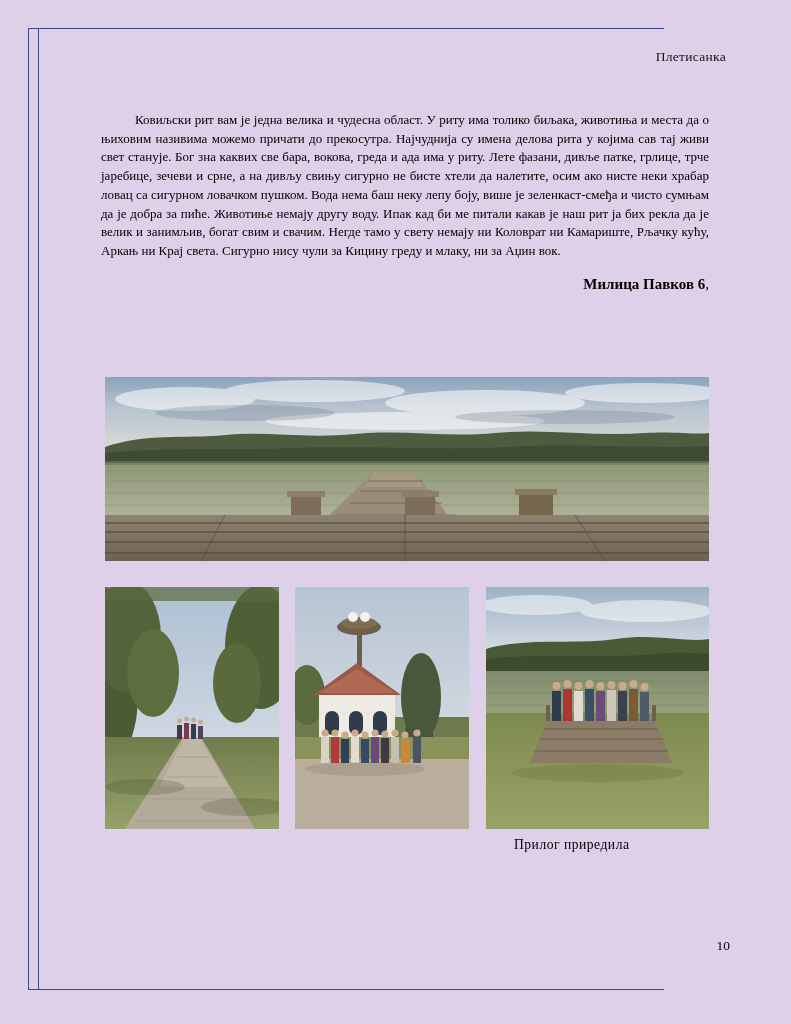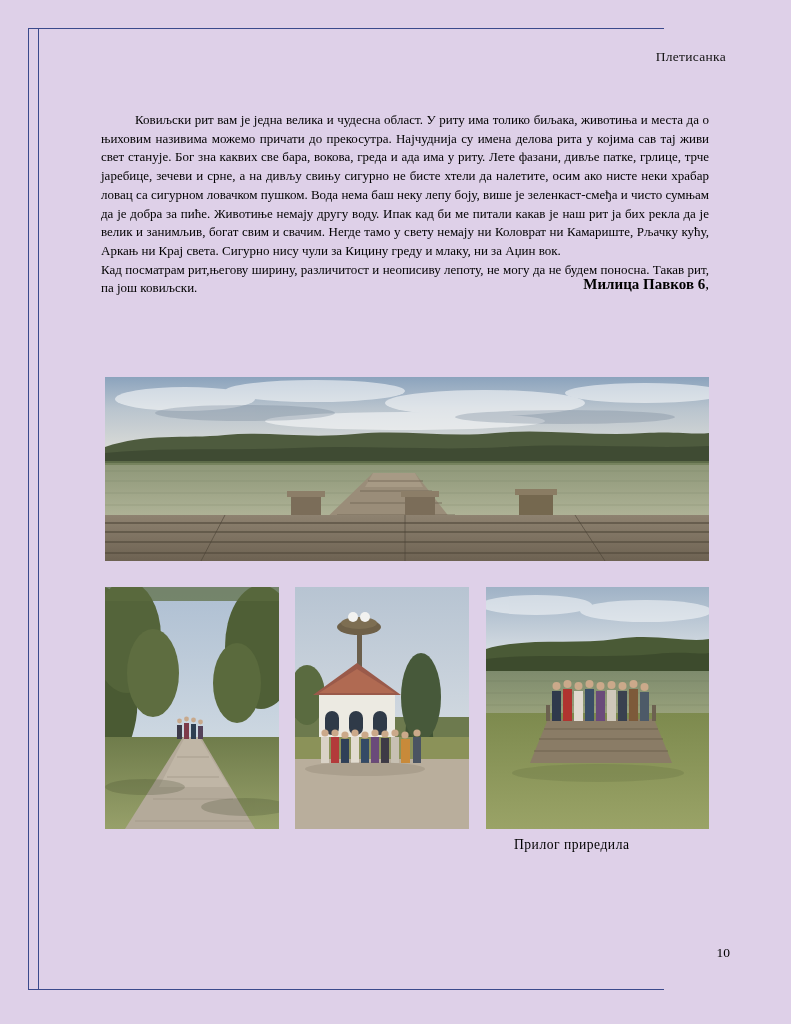--- a/index.html
+++ b/index.html
@@ -118,39 +118,38 @@
     letter-spacing: 0.5px;
   }
   .caption .line2 {
     display: block;
     text-align: right;
     padding-right: 2px;
   }
   .page-number {
     position: absolute;
     right: 26px;
-    bottom: 28px;
+    bottom: 35px;
     font-size: 13.5px;
     color: #000;
   }
 
   
   .photo svg { display: block; width: 100%; height: 100%; }
 </style>
 </head>
 <body>
 
 <div class="page">
   <div class="page-inner">
 
     <div class="header">Плетисанка</div>
 
     <div class="body-text">
       <p class="para-indent">Ковиљски рит вам је једна велика и чудесна област. У риту има толико биљака, животиња и места да о њиховим називима можемо причати до прекосутра. Најчуднија су имена делова рита у којима сав тај живи свет станује. Бог зна каквих све бара, вокова, греда и ада има у риту. Лете фазани, дивље патке, грлице, трче јаребице, зечеви и срне, а на дивљу свињу сигурно не бисте хтели да налетите, осим ако нисте неки храбар ловац са сигурном ловачком пушком. Вода нема баш неку лепу боју, више је зеленкаст-смеђа и чисто сумњам да је добра за пиће. Животиње немају другу воду. Ипак кад би ме питали какав је наш рит ја бих рекла да је велик и занимљив, богат свим и свачим. Негде тамо у свету немају ни Коловрат ни Камариште, Рљачку кућу, Аркањ ни Крај света. Сигурно нису чули за Кицину греду и млаку, ни за Аџин вок.</p>
-      <p>Кад посматрам рит,његову ширину, различитост и неописиву лепоту, не могу да не будем поносна. Такав рит, па још ковиљски.</p>
     </div>
 
     <div class="signature">
       <span>Милица Павков 6</span><span class="comma">,</span>
     </div>
 
     <div class="photo photo-main">
       <svg viewBox="0 0 604 184" preserveAspectRatio="none">
         <defs>
           <linearGradient id="skyG" x1="0" y1="0" x2="0" y2="1">

